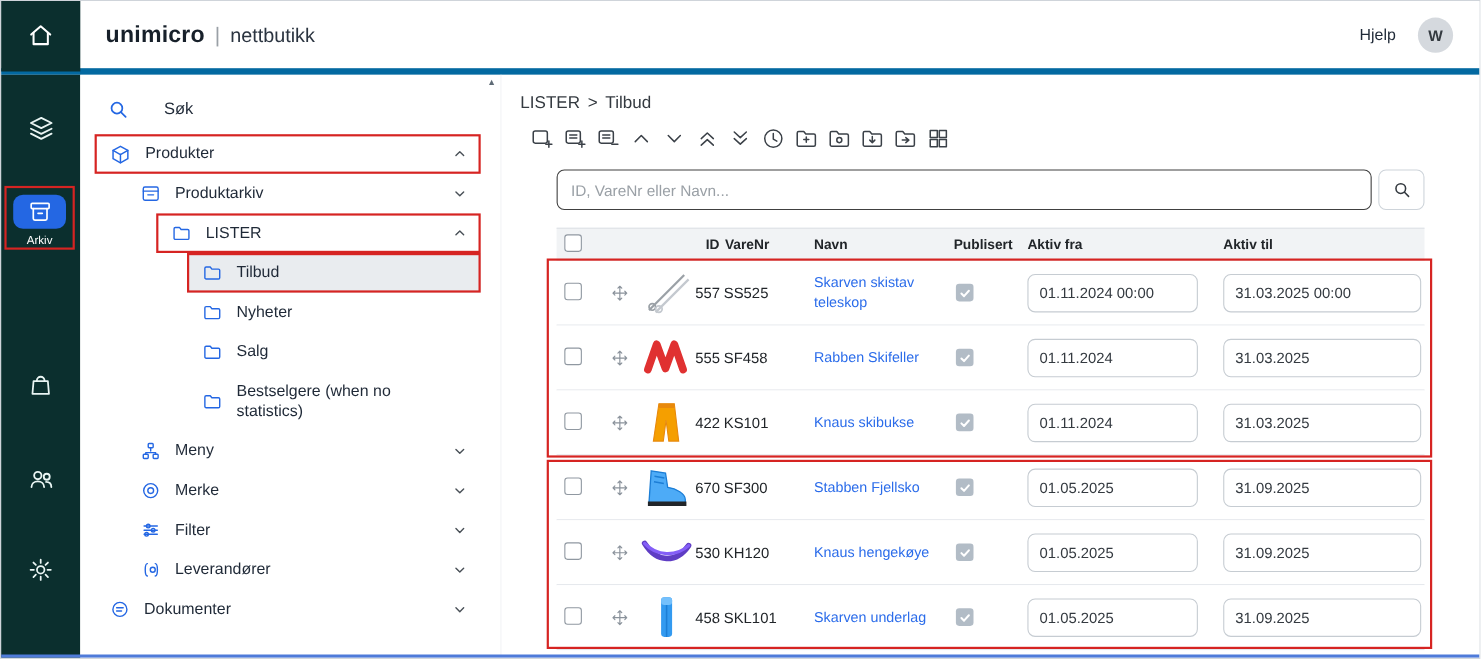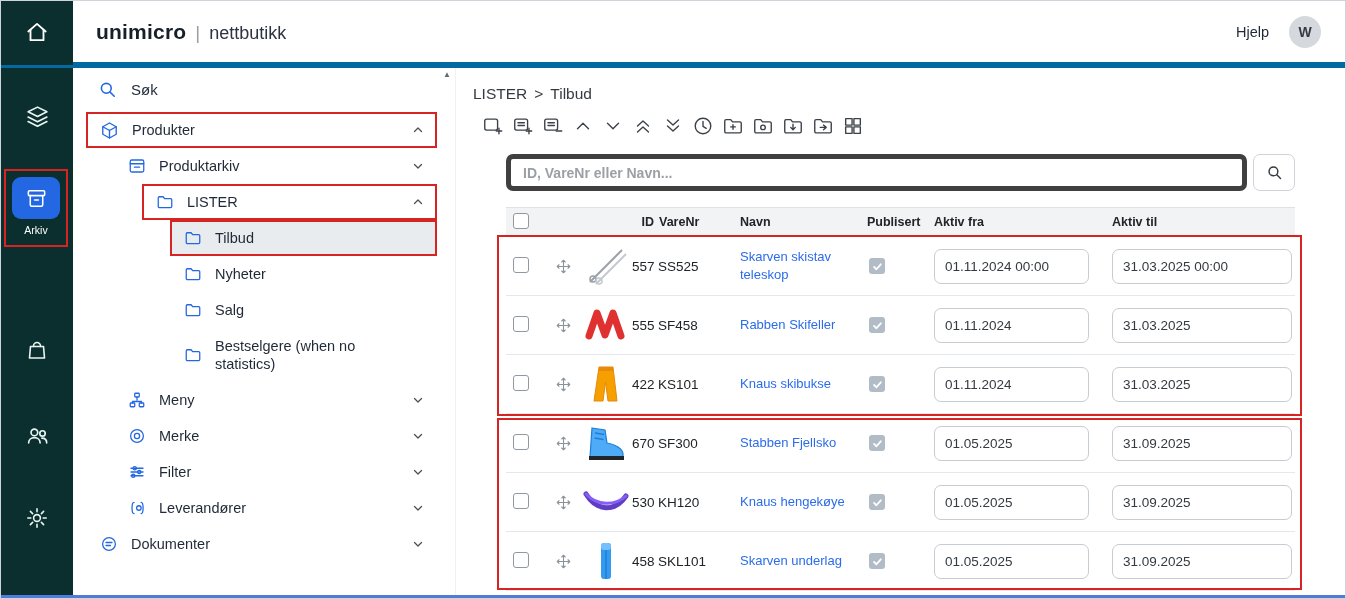--- a/index.html
+++ b/index.html
@@ -18,27 +18,27 @@
   .topbar-right { margin-left:auto; display:flex; align-items:center; gap:20px; padding-right:24px; }
   .help { font-size:14.5px; color:#1f2937; cursor:pointer; }
   .avatar { width:32px; height:32px; border-radius:50%; background:#d5d9de; color:#343a40; font-size:14px; font-weight:bold; display:flex; align-items:center; justify-content:center; cursor:pointer; }
 
   
   .body-row { flex:1 1 auto; display:flex; min-height:0; }
 
   
   .rail { width:72px; background:#0b2f2e; position:relative; flex:0 0 auto; }
   .rail-icon { position:absolute; left:0; width:72px; height:40px; display:flex; align-items:center; justify-content:center; cursor:pointer; }
-  .rail-active-wrap { position:absolute; top:101px; left:3px; width:64px; height:78px; border:2px solid #d62422; display:flex; flex-direction:column; align-items:center; cursor:pointer; }
+  .rail-active-wrap { position:absolute; top:101px; left:3px; width:64px; height:58px; border:2px solid #d62422; display:flex; flex-direction:column; align-items:center; cursor:pointer; }
   .rail-active { margin-top:6px; width:48px; height:42px; background:#2467e3; border-radius:9px; display:flex; align-items:center; justify-content:center; }
   .rail-label { margin-top:5px; font-size:10.5px; color:#fff; }
 
   
   .sidebar { width:383px; background:#fff; position:relative; flex:0 0 auto; overflow:hidden; border-right:1px solid #f0f1f3; }
-  .side-search { margin:10px 18px 12px 13px; padding-left:12px; height:22px; display:flex; align-items:center; gap:14px; cursor:pointer; }
+  .side-search { margin:20px 18px 12px 13px; padding-left:12px; height:22px; display:flex; align-items:center; gap:32px; cursor:pointer; }
   .side-search-label { font-size:15px; color:#1f2937; }
   .nav-item { display:flex; align-items:center; height:36px; margin-right:18px; padding-left:12px; border:2px solid transparent; cursor:pointer; position:relative; }
   .nav-item.lvl0 { margin-left:13px; }
   .nav-item.lvl1 { margin-left:41px; }
   .nav-item.lvl2 { margin-left:69px; }
   .nav-item.lvl3 { margin-left:97px; }
   .nav-item.hl { border-color:#d62422; }
   .nav-item.sel { background:#e9ecef; }
   .nav-item.tall { height:54px; }
   .nav-ic { flex:0 0 auto; display:flex; align-items:center; margin-right:13px; }
@@ -48,21 +48,21 @@
   .scroll-up { font-size:8px; color:#5f6b76; line-height:10px; cursor:pointer; }
 
   
   .main { flex:1 1 auto; padding:15px 0 0 15px; position:relative; background:#fff; min-width:0; }
   .breadcrumb { font-size:15.5px; color:#343a40; margin:2px 0 10px 2px; height:19px; }
   .crumb-sep { margin:0 7px; color:#343a40; }
   .toolbar { margin:0 0 16px 10px; display:flex; gap:7px; align-items:center; height:24px; }
   .tool-btn { width:23px; height:24px; display:flex; align-items:center; justify-content:center; cursor:pointer; border-radius:4px; }
 
   .search-row { margin-left:35px; display:flex; gap:6px; width:789px; }
-  .search-input { flex:0 0 741px; height:37px; border:5px solid #404040; border-radius:7px; padding:0 12px; font-size:14px; color:#000000; font-family:"Liberation Sans",sans-serif; outline:none;font-weight:bold; }
+  .search-input { flex:0 0 741px; height:37px; border:1px solid #404040; border-radius:7px; padding:0 12px; font-size:14px; color:#000000; font-family:"Liberation Sans",sans-serif; outline:none; }
   .search-input::placeholder { color:#9aa0a6; }
   .search-btn { flex:0 0 42px; height:37px; border:1px solid #ced4da; border-radius:7px; background:#fff; display:flex; align-items:center; justify-content:center; cursor:pointer; }
 
   .table { position:relative; margin-left:35px; margin-top:16px; width:789px; }
   .thead, .trow { display:grid; grid-template-columns:40px 34px 52px 24px 78px 127px 65px 180px 1fr; align-items:center; }
   .thead { height:30px; background:#f1f3f5; border-top:1px solid #dee2e6; border-bottom:1px solid #dee2e6; font-size:12.5px; font-weight:bold; color:#212529; }
   .hc { padding-left:6px; }
   .hc-id { text-align:right; padding-right:2px; }
   .hc-fra { padding-left:8px; }
   .trow { height:59px; border-bottom:1px solid #e4e7eb; background:#fff; font-size:13.5px; color:#212529; }

